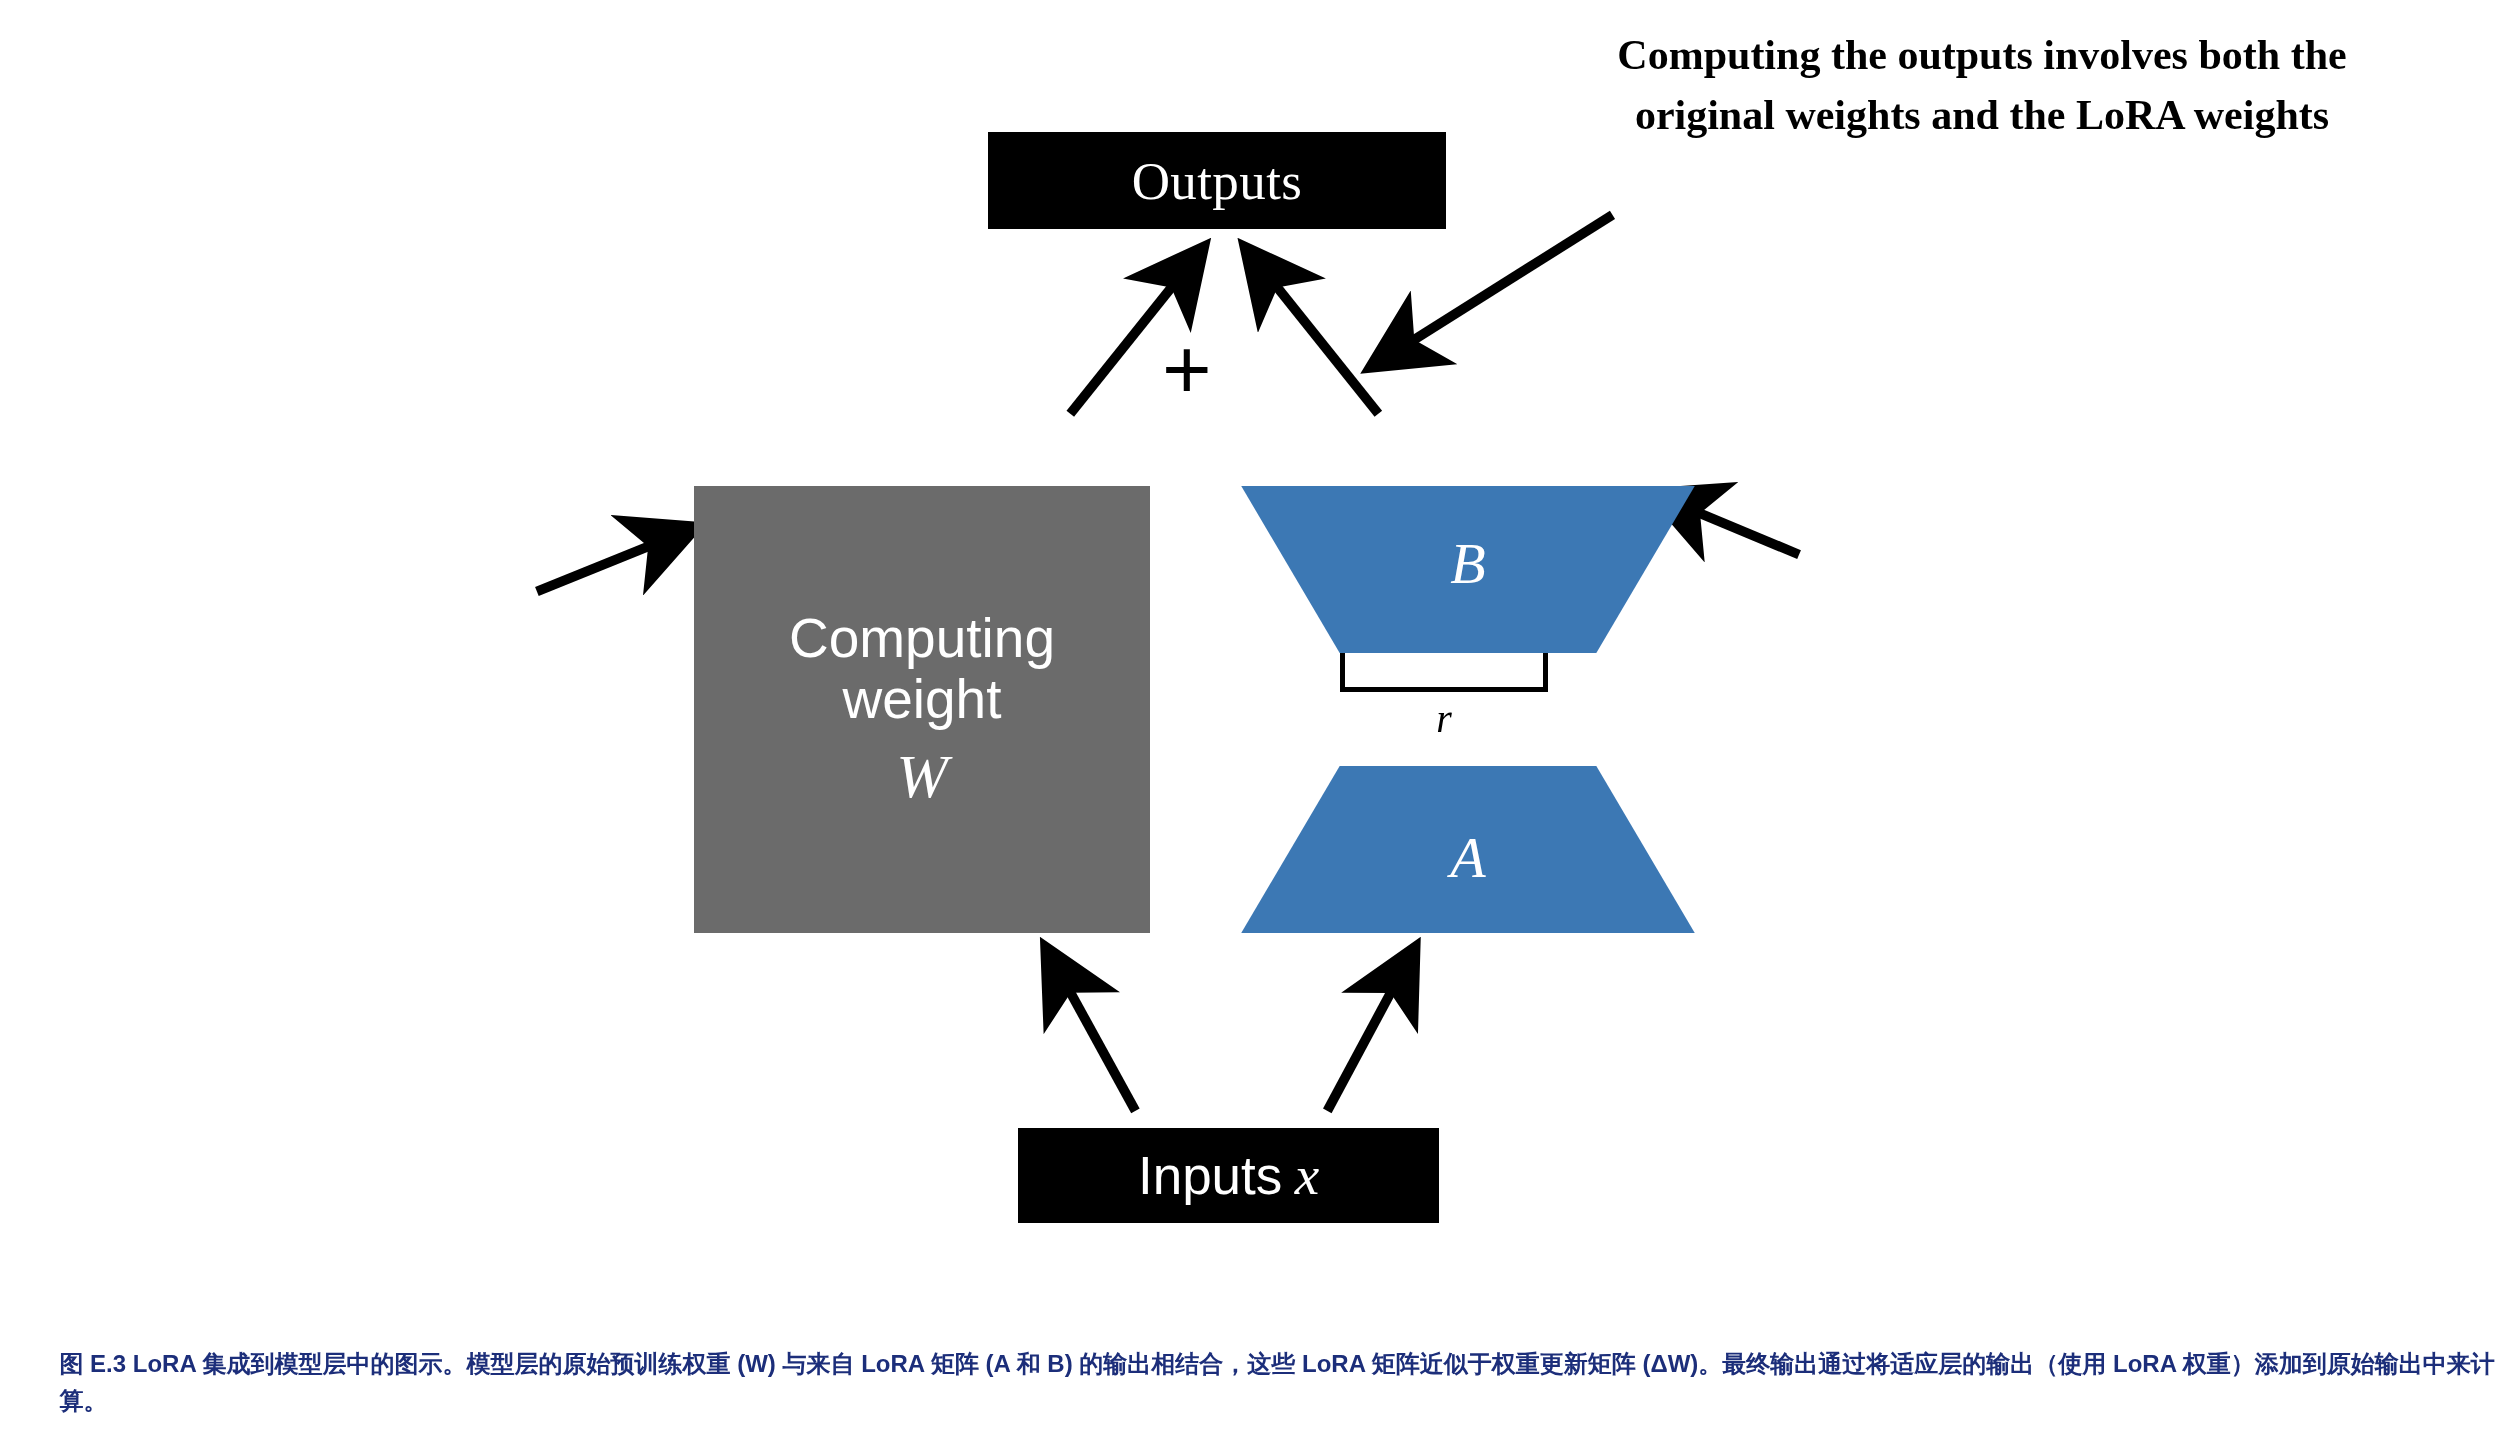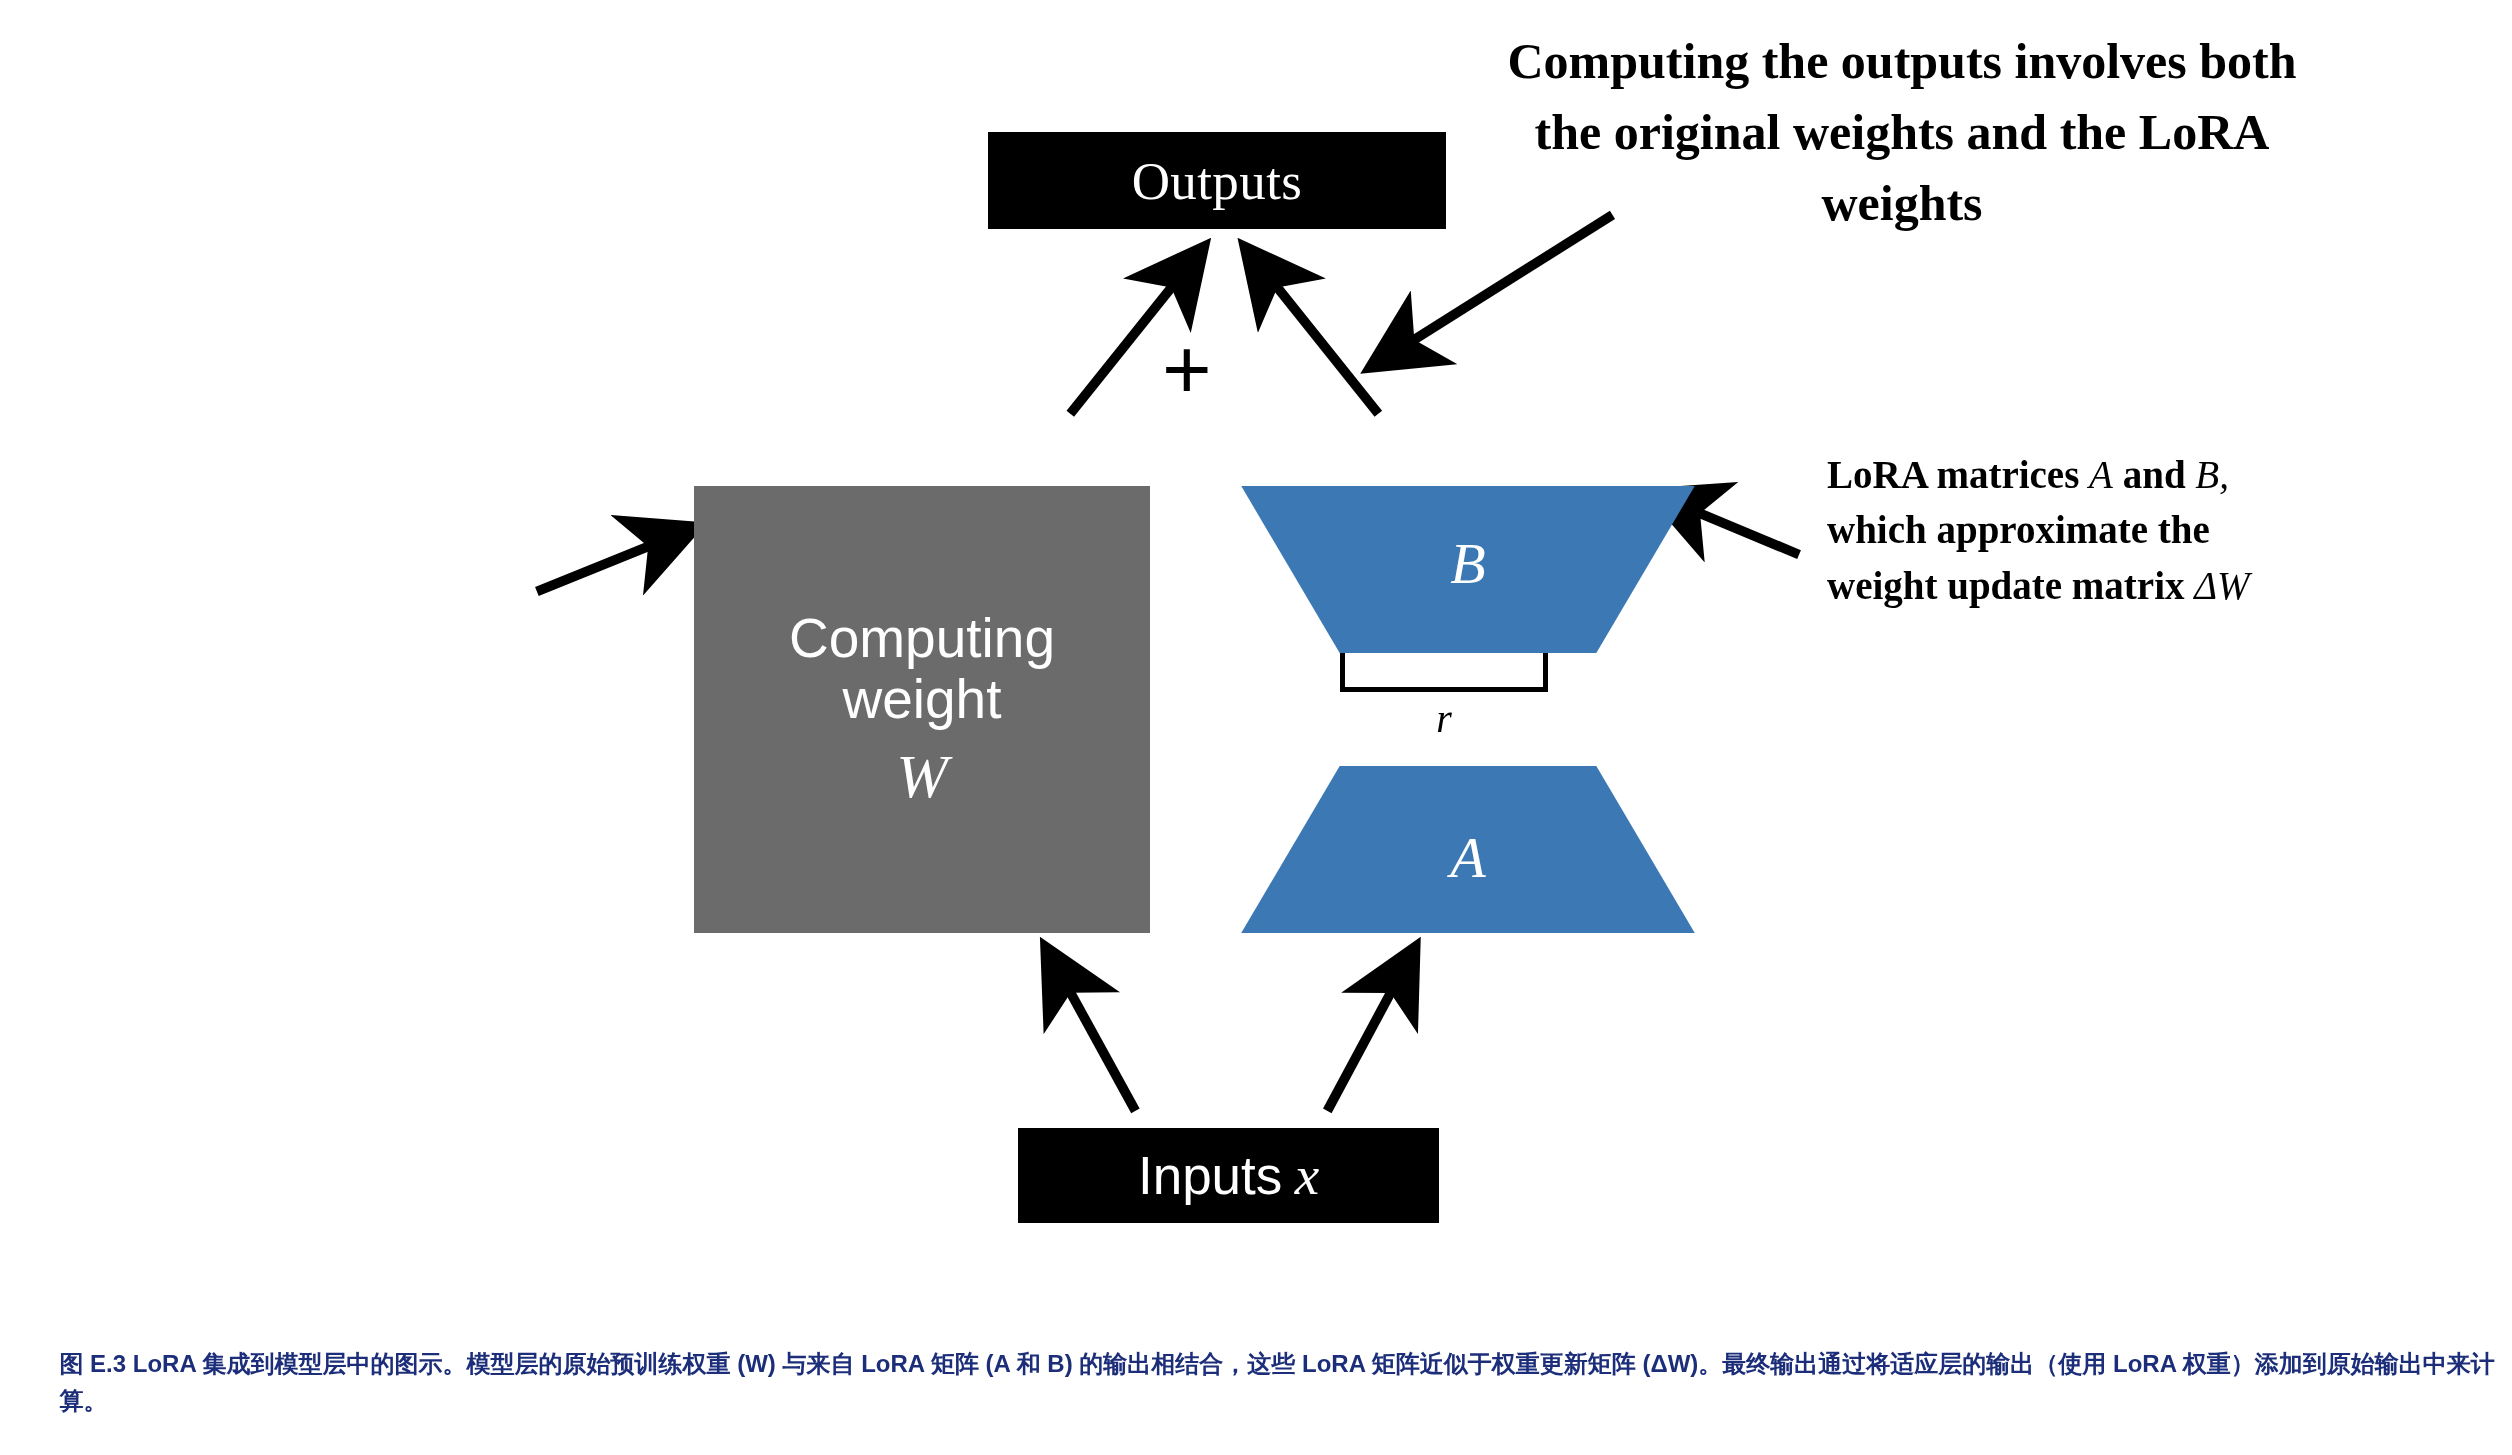--- a/index.html
+++ b/index.html
@@ -121,24 +121,24 @@
     color: #000;
     line-height: 1.42;
     font-size: 38px;
   }
   #annot-original {
     left: 141px; top: 592px;
     width: 467px;
     text-align: center;
   }
   #annot-computing {
-    left: 1484px; top: 26.4px;
+    left: 1564px; top: 26.4px;
     width: 836px;
     text-align: center;
-    font-size: 50px;
+    font-size: 42px;
   }
   #annot-lora {
     left: 1827px; top: 447px;
     width: 678px;
     text-align: left;
     font-size: 39px;
   }
   .mi {
     font-family: "Liberation Serif", serif;
     font-style: italic;
@@ -222,28 +222,17 @@
   </div>
 
   <div class="abs blackbox" id="inputs-box">
     <span>Inputs</span>
     <span class="ital">x</span>
   </div>
 
 
   <div class="abs annot" id="annot-computing">Computing the outputs involves both the original weights and the LoRA weights</div>
 
-  <div class="abs annot" id="annot-lora">
-    <span>LoRA matrices</span>
-    <span class="mi">A</span>
-    <span>and</span>
-    <span class="mi">B,</span>
-    <br>
-    <span>which approximate the</span>
-    <br>
-    <span>weight update matrix</span>
-    <span class="mi">ΔW</span>
-  </div>
 
   <div class="abs" id="caption">图 E.3 LoRA 集成到模型层中的图示。模型层的原始预训练权重 (W) 与来自 LoRA 矩阵 (A 和 B) 的输出相结合，这些 LoRA 矩阵近似于权重更新矩阵 (ΔW)。最终输出通过将适应层的输出（使用 LoRA 权重）添加到原始输出中来计算。</div>
 
 </div>
 
 
 </body></html>

